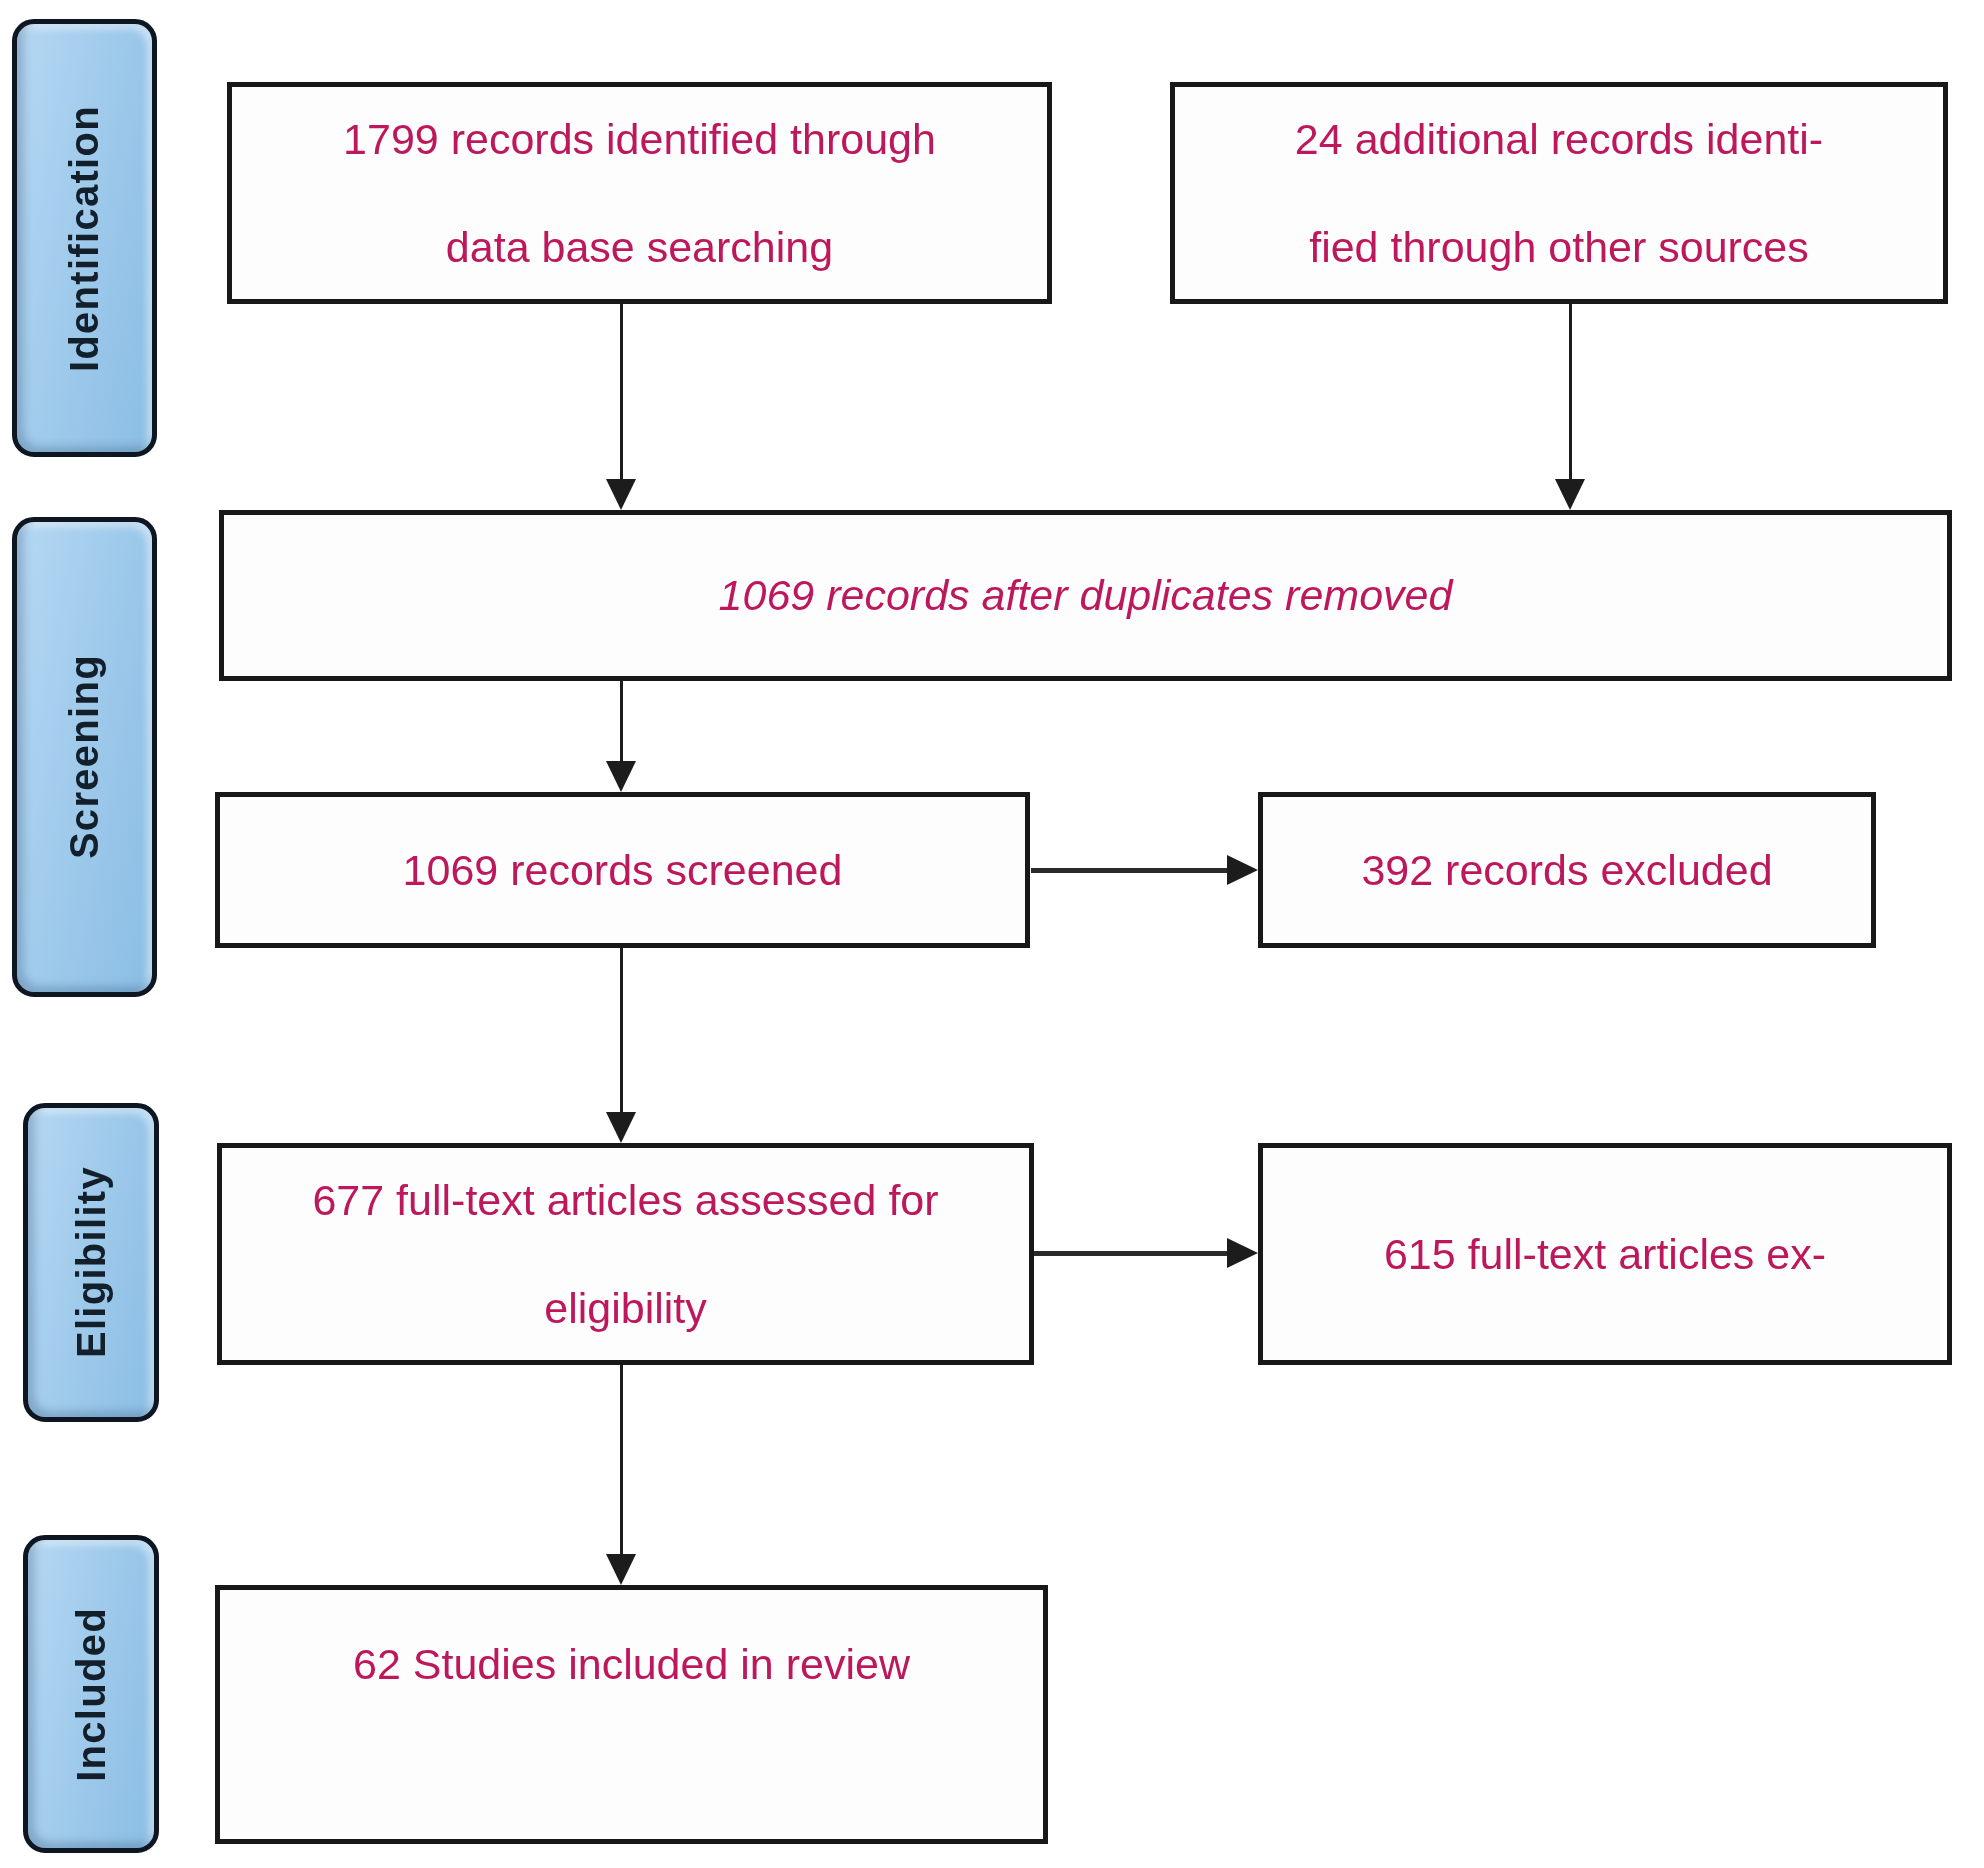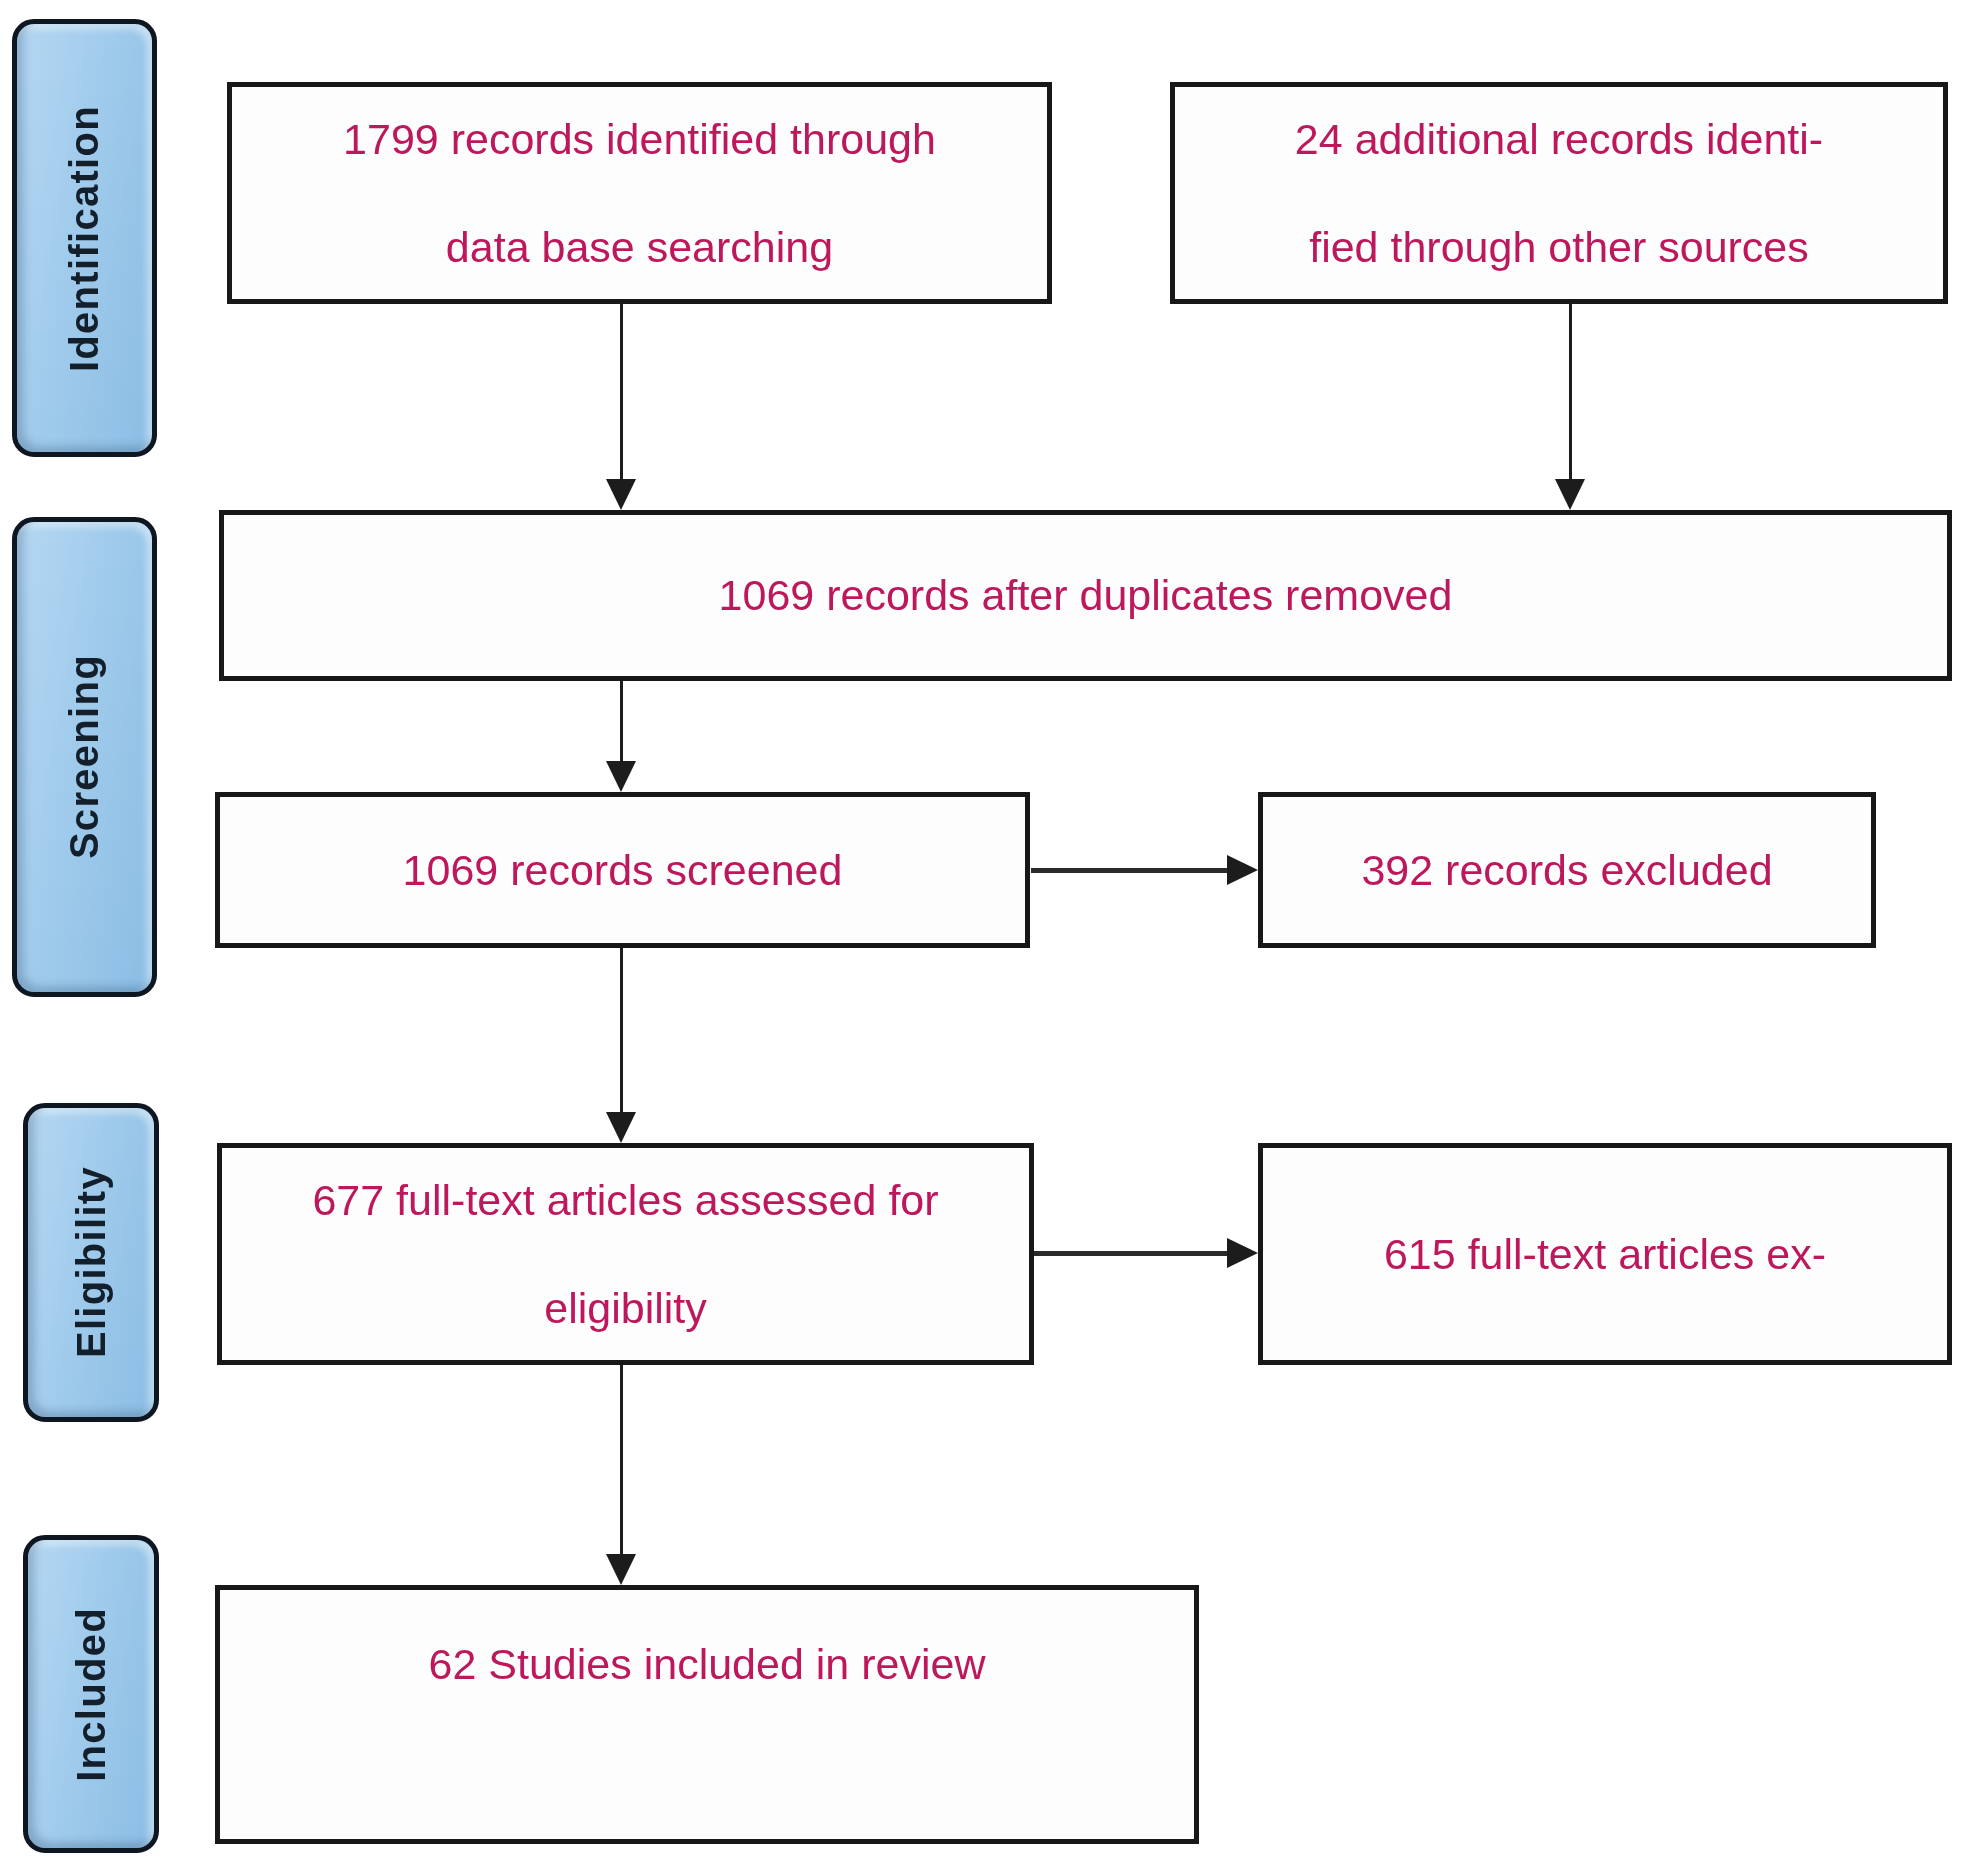--- a/index.html
+++ b/index.html
@@ -120,21 +120,21 @@
     <div class="line">fied through other sources</div>
   </div>
 
   <div class="varrow" style="left:620px; top:303px; height:176px;">
     <div class="head-down"></div>
   </div>
   <div class="varrow" style="left:1569px; top:303px; height:176px;">
     <div class="head-down"></div>
   </div>
 
-  <div class="fbox" style="left:219px; top:510px; width:1733px; height:171px;">
+  <div class="fbox" style="left:219px; top:510px; width:1733px; height:171px;font-style:italic;">
     <div class="line">1069 records after duplicates removed</div>
   </div>
 
   <div class="varrow" style="left:620px; top:681px; height:80px;">
     <div class="head-down"></div>
   </div>
 
   <div class="fbox" style="left:215px; top:792px; width:815px; height:156px;">
     <div class="line">1069 records screened</div>
   </div>
@@ -161,18 +161,18 @@
   </div>
 
   <div class="fbox" style="left:1258px; top:1143px; width:694px; height:222px;">
     <div class="line">615 full-text articles ex-</div>
   </div>
 
   <div class="varrow" style="left:620px; top:1365px; height:189px;">
     <div class="head-down"></div>
   </div>
 
-  <div class="fbox top-aligned" style="left:215px; top:1585px; width:984px; height:259px;">
+  <div class="fbox top-aligned" style="left:215px; top:1585px; width:833px; height:259px;">
     <div class="line">62 Studies included in review</div>
   </div>
 
 </div>
 
 
 </body></html>

